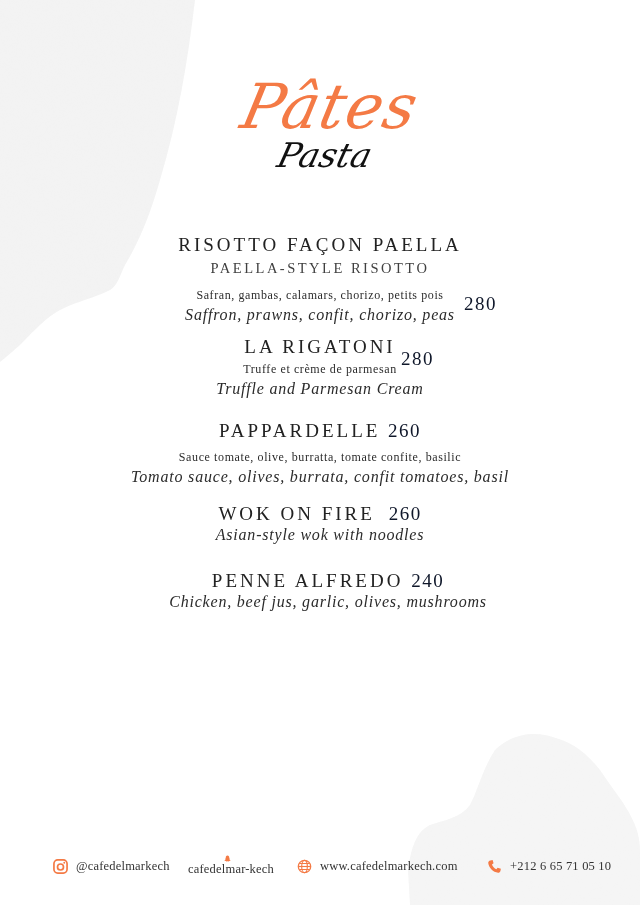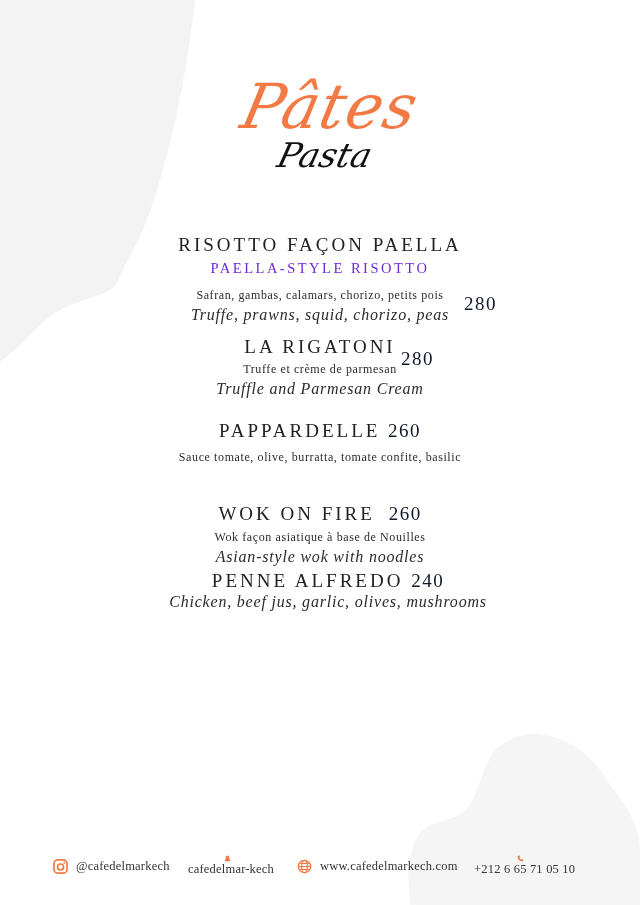--- a/index.html
+++ b/index.html
@@ -22,21 +22,21 @@
       font-family: "DejaVu Serif", serif; font-style: italic;
       font-size: 34px; color: #111; transform: skewX(-14deg); line-height: 1;
     }
     .dish { position: absolute; left: 0; width: 640px; text-align: center; }
     .dish-name {
       font-family: "Liberation Serif", serif; font-size: 19px; letter-spacing: 3px;
       color: #222; line-height: 22px; white-space: nowrap;
     }
     .dish-sub {
       font-family: "Liberation Serif", serif; font-size: 14.5px; letter-spacing: 2.5px;
-      color: #6d28d9; line-height: 20px;
+      color: #404040; line-height: 20px;
     }
     .desc-fr {
       font-family: "Liberation Serif", serif; font-size: 12px; color: #2b2b2b;
       line-height: 19px; letter-spacing: 0.6px; white-space: nowrap;
     }
     .desc-en {
       font-family: "Liberation Serif", serif; font-style: italic; font-size: 16px;
       color: #2b2b2b; line-height: 19px; letter-spacing: 0.8px; white-space: nowrap;
     }
     .price { color: #0f172a; font-family: "Liberation Serif", serif; font-size: 19px; letter-spacing: 1.5px; }
@@ -70,45 +70,45 @@
 
 <div class="title-wrap">
   <div class="title-fr">Pâtes</div>
   <div class="title-en">Pasta</div>
 </div>
 
 <div class="dish" style="top:234px;">
   <div class="dish-name">RISOTTO FAÇON PAELLA</div>
   <div class="dish-sub" style="margin-top:2px;">PAELLA-STYLE RISOTTO</div>
   <div class="desc-fr" style="margin-top:8px;">Safran, gambas, calamars, chorizo, petits pois</div>
-  <div class="desc-en">Truffe, prawns, squid, chorizo, peas</div>
+  <div class="desc-en">Saffron, prawns, confit, chorizo, peas</div>
 </div>
 <span class="price price-abs" style="left:464px; top:293px;">280</span>
 
 <div class="dish" style="top:336px;">
   <div class="dish-name">LA RIGATONI</div>
   <div class="desc-fr" style="margin-top:2px;">Truffe et crème de parmesan</div>
   <div class="desc-en">Truffle and Parmesan Cream</div>
 </div>
 <span class="price price-abs" style="left:401px; top:348px;">280</span>
 
 <div class="dish" style="top:420px;">
   <div class="dish-name">
     <span>PAPPARDELLE</span>
     <span class="price">260</span>
   </div>
   <div class="desc-fr" style="margin-top:6px;">Sauce tomate, olive, burratta, tomate confite, basilic</div>
+  <div class="desc-en">Tomato sauce, olives, burrata, confit tomatoes, basil</div>
 </div>
 
 <div class="dish" style="top:503px;">
   <div class="dish-name">
     <span>WOK ON FIRE</span>
     <span class="price" style="margin-left:6px;">260</span>
   </div>
-  <div class="desc-fr" style="margin-top:3px;">Wok façon asiatique à base de Nouilles</div>
   <div class="desc-en">Asian-style wok with noodles</div>
 </div>
 
 <div class="dish" style="top:570px;padding-left:8px;">
   <div class="dish-name">
     <span>PENNE ALFREDO</span>
     <span class="price">240</span>
   </div>
   <div class="desc-en">Chicken, beef jus, garlic, olives, mushrooms</div>
 </div>
@@ -131,19 +131,19 @@
   <div class="f-item" style="left:297px;">
     <svg width="15" height="15" viewBox="0 0 16 16">
       <circle cx="8" cy="8" r="6.6" fill="none" stroke="#f47a45" stroke-width="1.4"></circle>
       <ellipse cx="8" cy="8" rx="3" ry="6.6" fill="none" stroke="#f47a45" stroke-width="1.2"></ellipse>
       <line x1="1.4" y1="8" x2="14.6" y2="8" stroke="#f47a45" stroke-width="1.2"></line>
       <line x1="2.5" y1="4.8" x2="13.5" y2="4.8" stroke="#f47a45" stroke-width="1.1"></line>
       <line x1="2.5" y1="11.2" x2="13.5" y2="11.2" stroke="#f47a45" stroke-width="1.1"></line>
     </svg>
     <span class="f-text">www.cafedelmarkech.com</span>
   </div>
-  <div class="f-item" style="left:466px;flex-direction:column;">
+  <div class="f-item" style="left:487px;">
     <svg width="15" height="15" viewBox="0 0 16 16">
       <path d="M3.5,1.5 L6,1 L7,4.5 L5.3,5.8 C6,8 7.8,9.9 10,10.8 L11.3,9.2 L14.8,10.3 L14.3,12.8 C14,14 13,14.8 11.8,14.7 C6.5,14 2,9.5 1.3,4.3 C1.2,3 2.1,1.8 3.5,1.5 Z" fill="#f47a45"></path>
     </svg>
     <span class="f-text">+212 6 65 71 05 10</span>
   </div>
 </div>
 
 </body></html>

